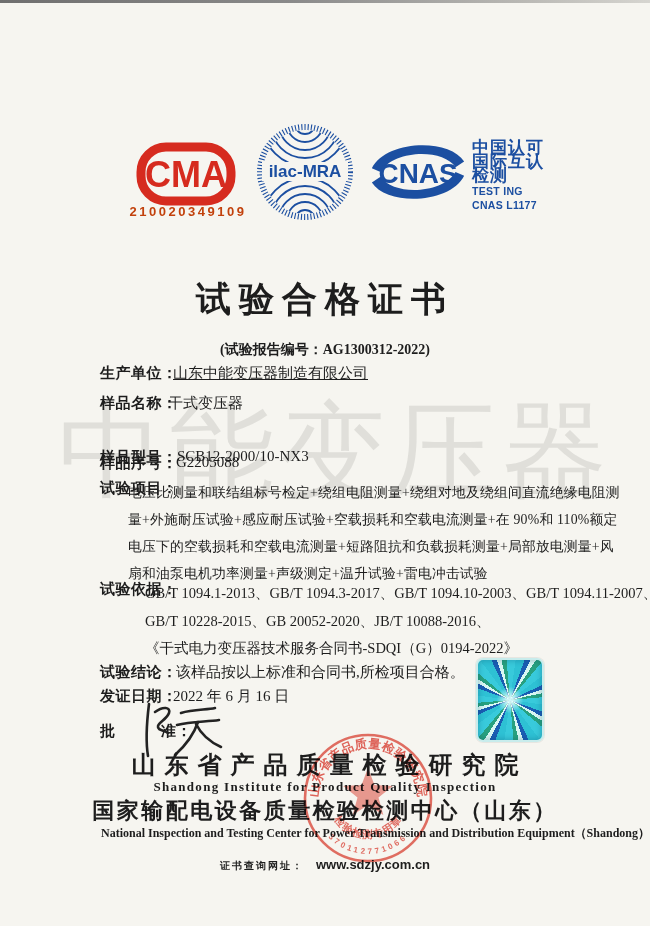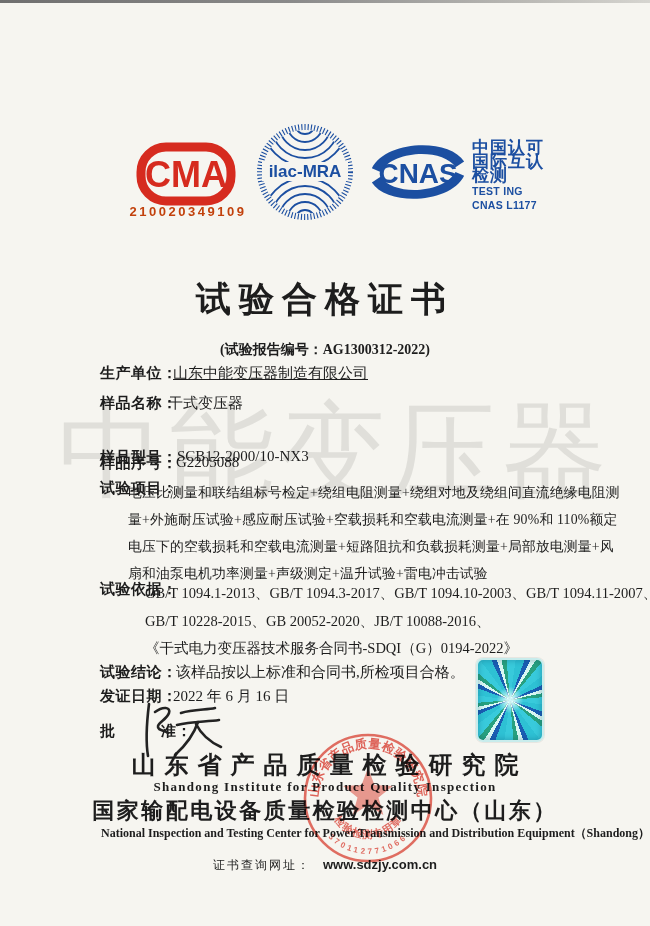--- a/index.html
+++ b/index.html
@@ -70,21 +70,21 @@
   
   .institute-cn { position: absolute; left: 0; top: 749px; width: 100%; text-align: center; z-index: 2;
     font-size: 24px; font-weight: bold; letter-spacing: 9px; text-indent: 9px; }
   .institute-en { position: absolute; left: 0; top: 779px; width: 100%; text-align: center; z-index: 2;
     font-size: 13px; font-weight: bold; letter-spacing: 1.3px; }
   .center-cn { position: absolute; left: 0; top: 796px; width: 100%; text-align: center; z-index: 2;
     font-size: 22px; font-weight: bold; letter-spacing: 2.5px; }
   .center-en { position: absolute; left: 0; top: 825px; width: 100%; text-align: right; z-index: 2;
     font-size: 12px; font-weight: bold; }
   .query-row { position: absolute; left: 0; top: 855px; width: 100%; text-align: center; z-index: 2; }
-  .query-label { font-size: 12px; font-weight: normal; letter-spacing: 2px; margin-top: 14px; }
+  .query-label { font-size: 10px; font-weight: bold; letter-spacing: 2px; margin-top: 14px; }
   .query-url { font-size: 13px; font-weight: bold; margin-left: 12px;
     font-family: "Liberation Sans","DejaVu Sans",sans-serif; }
 
   
   .stamp { position: absolute; left: 302px; top: 732px; width: 132px; height: 132px; z-index: 4;
     mix-blend-mode: multiply; opacity: 0.9; }
   .stamp-cn { font-size: 12.5px; font-weight: bold; fill: #df372b; letter-spacing: 0.5px; opacity: 0.85; }
   .stamp-sub { font-size: 10.5px; font-weight: bold; fill: #df372b; letter-spacing: 1px; opacity: 0.8; }
   .stamp-num { font-size: 8px; font-weight: bold; fill: #df372b; letter-spacing: 3px; opacity: 0.8;
     font-family: "Liberation Sans","DejaVu Sans",sans-serif; }

